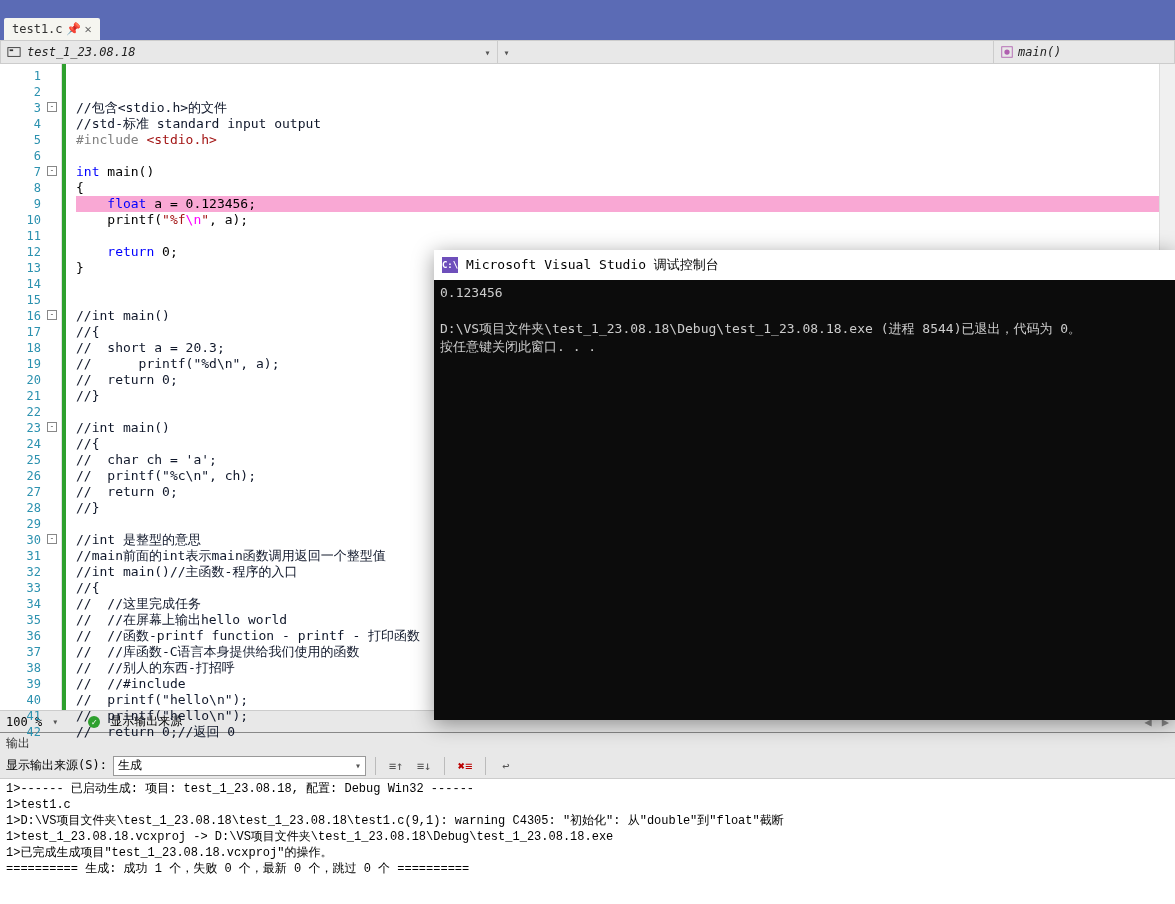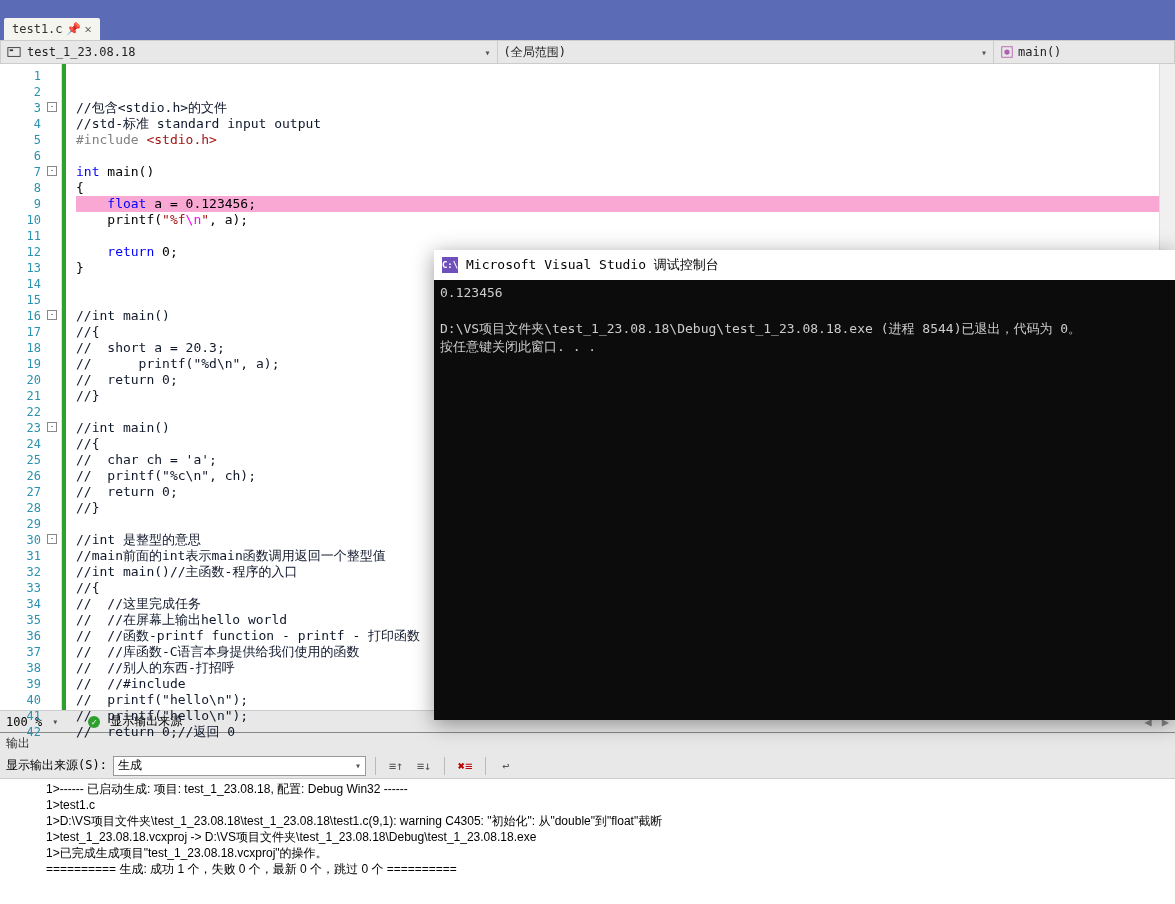--- a/index.html
+++ b/index.html
@@ -3,21 +3,21 @@
 <meta charset="utf-8">
 <style>
 * { margin:0; padding:0; box-sizing:border-box; font-family:"Microsoft YaHei",Consolas,monospace; }
 body { width:1175px; height:904px; background:#fff; overflow:hidden; font-size:12px; }
 
 .tabs { height:40px; background:#5b6bb5; display:flex; align-items:flex-end; padding-left:4px; }
 .tab { background:#f5f5f0; padding:4px 8px; display:flex; gap:6px; align-items:center; font-size:12px; color:#333; border-top-left-radius:2px; border-top-right-radius:2px; }
 .tab-close { color:#666; cursor:pointer; }
 .pin { width:10px; display:flex; align-items:center; justify-content:center; }
 
-.nav-bar { height:24px; background:#e8e8e8; border:1px solid #ccc; display:flex; }
+.nav-bar { height:24px; background:#e8e8e8; border:1px solid #ccc; display:flex;font-style:italic; }
 .nav-left { flex:1; display:flex; align-items:center; padding:0 6px; gap:6px; border-right:1px solid #ccc; min-width:0; }
 .nav-mid { flex:1; display:flex; align-items:center; padding:0 6px; border-right:1px solid #ccc; min-width:0; }
 .nav-right { width:180px; display:flex; align-items:center; padding:0 6px; gap:4px; }
 .nav-icon { width:14px; height:14px; flex-shrink:0; }
 .nav-text { flex:1; font-size:12px; color:#222; }
 .nav-dd { color:#555; font-size:10px; }
 
 .editor-area { height:646px; display:flex; position:relative; }
 .gutter { width:62px; background:#fff; border-right:1px solid #e0e0e0; padding-top:4px; }
 .gut-num { height:16px; text-align:right; padding-right:20px; color:#2b91af; font-size:12px; font-family:Consolas,monospace; line-height:16px; position:relative; }
@@ -36,21 +36,21 @@
 .status-bar { height:22px; background:#e8e8e8; border-top:1px solid #ccc; display:flex; align-items:center; padding:0 6px; gap:10px; font-size:12px; }
 .sb-dd { color:#555; font-size:10px; }
 .check-ic { width:12px; height:12px; border-radius:50%; background:#2ea02e; display:inline-flex; align-items:center; justify-content:center; color:#fff; font-size:9px; }
 
 .output-panel { border-top:1px solid #888; }
 .out-title { height:20px; background:#e8e8e8; padding:2px 6px; font-size:12px; color:#333; }
 .out-toolbar { height:26px; background:#e8e8e8; border-bottom:1px solid #ccc; display:flex; align-items:center; padding:0 6px; gap:6px; font-size:12px; }
 .out-combo { width:253px; height:20px; border:1px solid #999; background:#fff; padding:0 4px; display:flex; align-items:center; justify-content:space-between; }
 .tb-sep { width:1px; height:18px; background:#bbb; margin:0 3px; }
 .tb-btn { width:22px; height:22px; display:flex; align-items:center; justify-content:center; color:#555; cursor:pointer; font-size:12px; }
-.out-body { background:#fff; padding:2px 6px; font-family:Liberation Sans, sans-serif; font-size:12px; line-height:16px; white-space:pre;margin-left:40px; }
+.out-body { background:#fff; padding:2px 6px; font-family:Liberation Mono, monospace; font-size:12px; line-height:16px; white-space:pre; }
 
 .console-win { position:absolute; left:434px; top:250px; width:741px; height:470px; background:#0c0c0c; box-shadow:0 4px 20px rgba(0,0,0,.4); z-index:100; }
 .con-title { height:30px; background:#fff; display:flex; align-items:center; padding:0 8px; gap:8px; font-size:13px; color:#000; }
 .con-ic { width:16px; height:16px; background:#6e4fbb; color:#fff; display:flex; align-items:center; justify-content:center; font-size:9px; font-weight:bold; }
 .con-body { padding:4px 6px; color:#ccc; font-family:"Microsoft YaHei",Consolas,monospace; font-size:13px; line-height:18px; white-space:pre-wrap; }
 </style>
 </head>
 <body>
 
 <div class="tabs">
@@ -64,21 +64,20 @@
 <div class="nav-bar">
   <div class="nav-left">
     <svg class="nav-icon" viewBox="0 0 16 16">
         <rect x="1" y="3" width="14" height="10" fill="none" stroke="#333"></rect>
         <rect x="3" y="5" width="4" height="2" fill="#333"></rect>
       </svg>
     <span class="nav-text">test_1_23.08.18</span>
     <span class="nav-dd">▾</span>
   </div>
   <div class="nav-mid">
-    <span class="nav-text">(全局范围)</span>
     <span class="nav-dd">▾</span>
   </div>
   <div class="nav-right">
     <svg class="nav-icon" viewBox="0 0 16 16">
         <rect x="2" y="2" width="12" height="12" fill="none" stroke="#b060b0"></rect>
         <circle cx="8" cy="8" r="3" fill="#b060b0"></circle>
       </svg>
     <span class="nav-text">main()</span>
   </div>
 </div>

